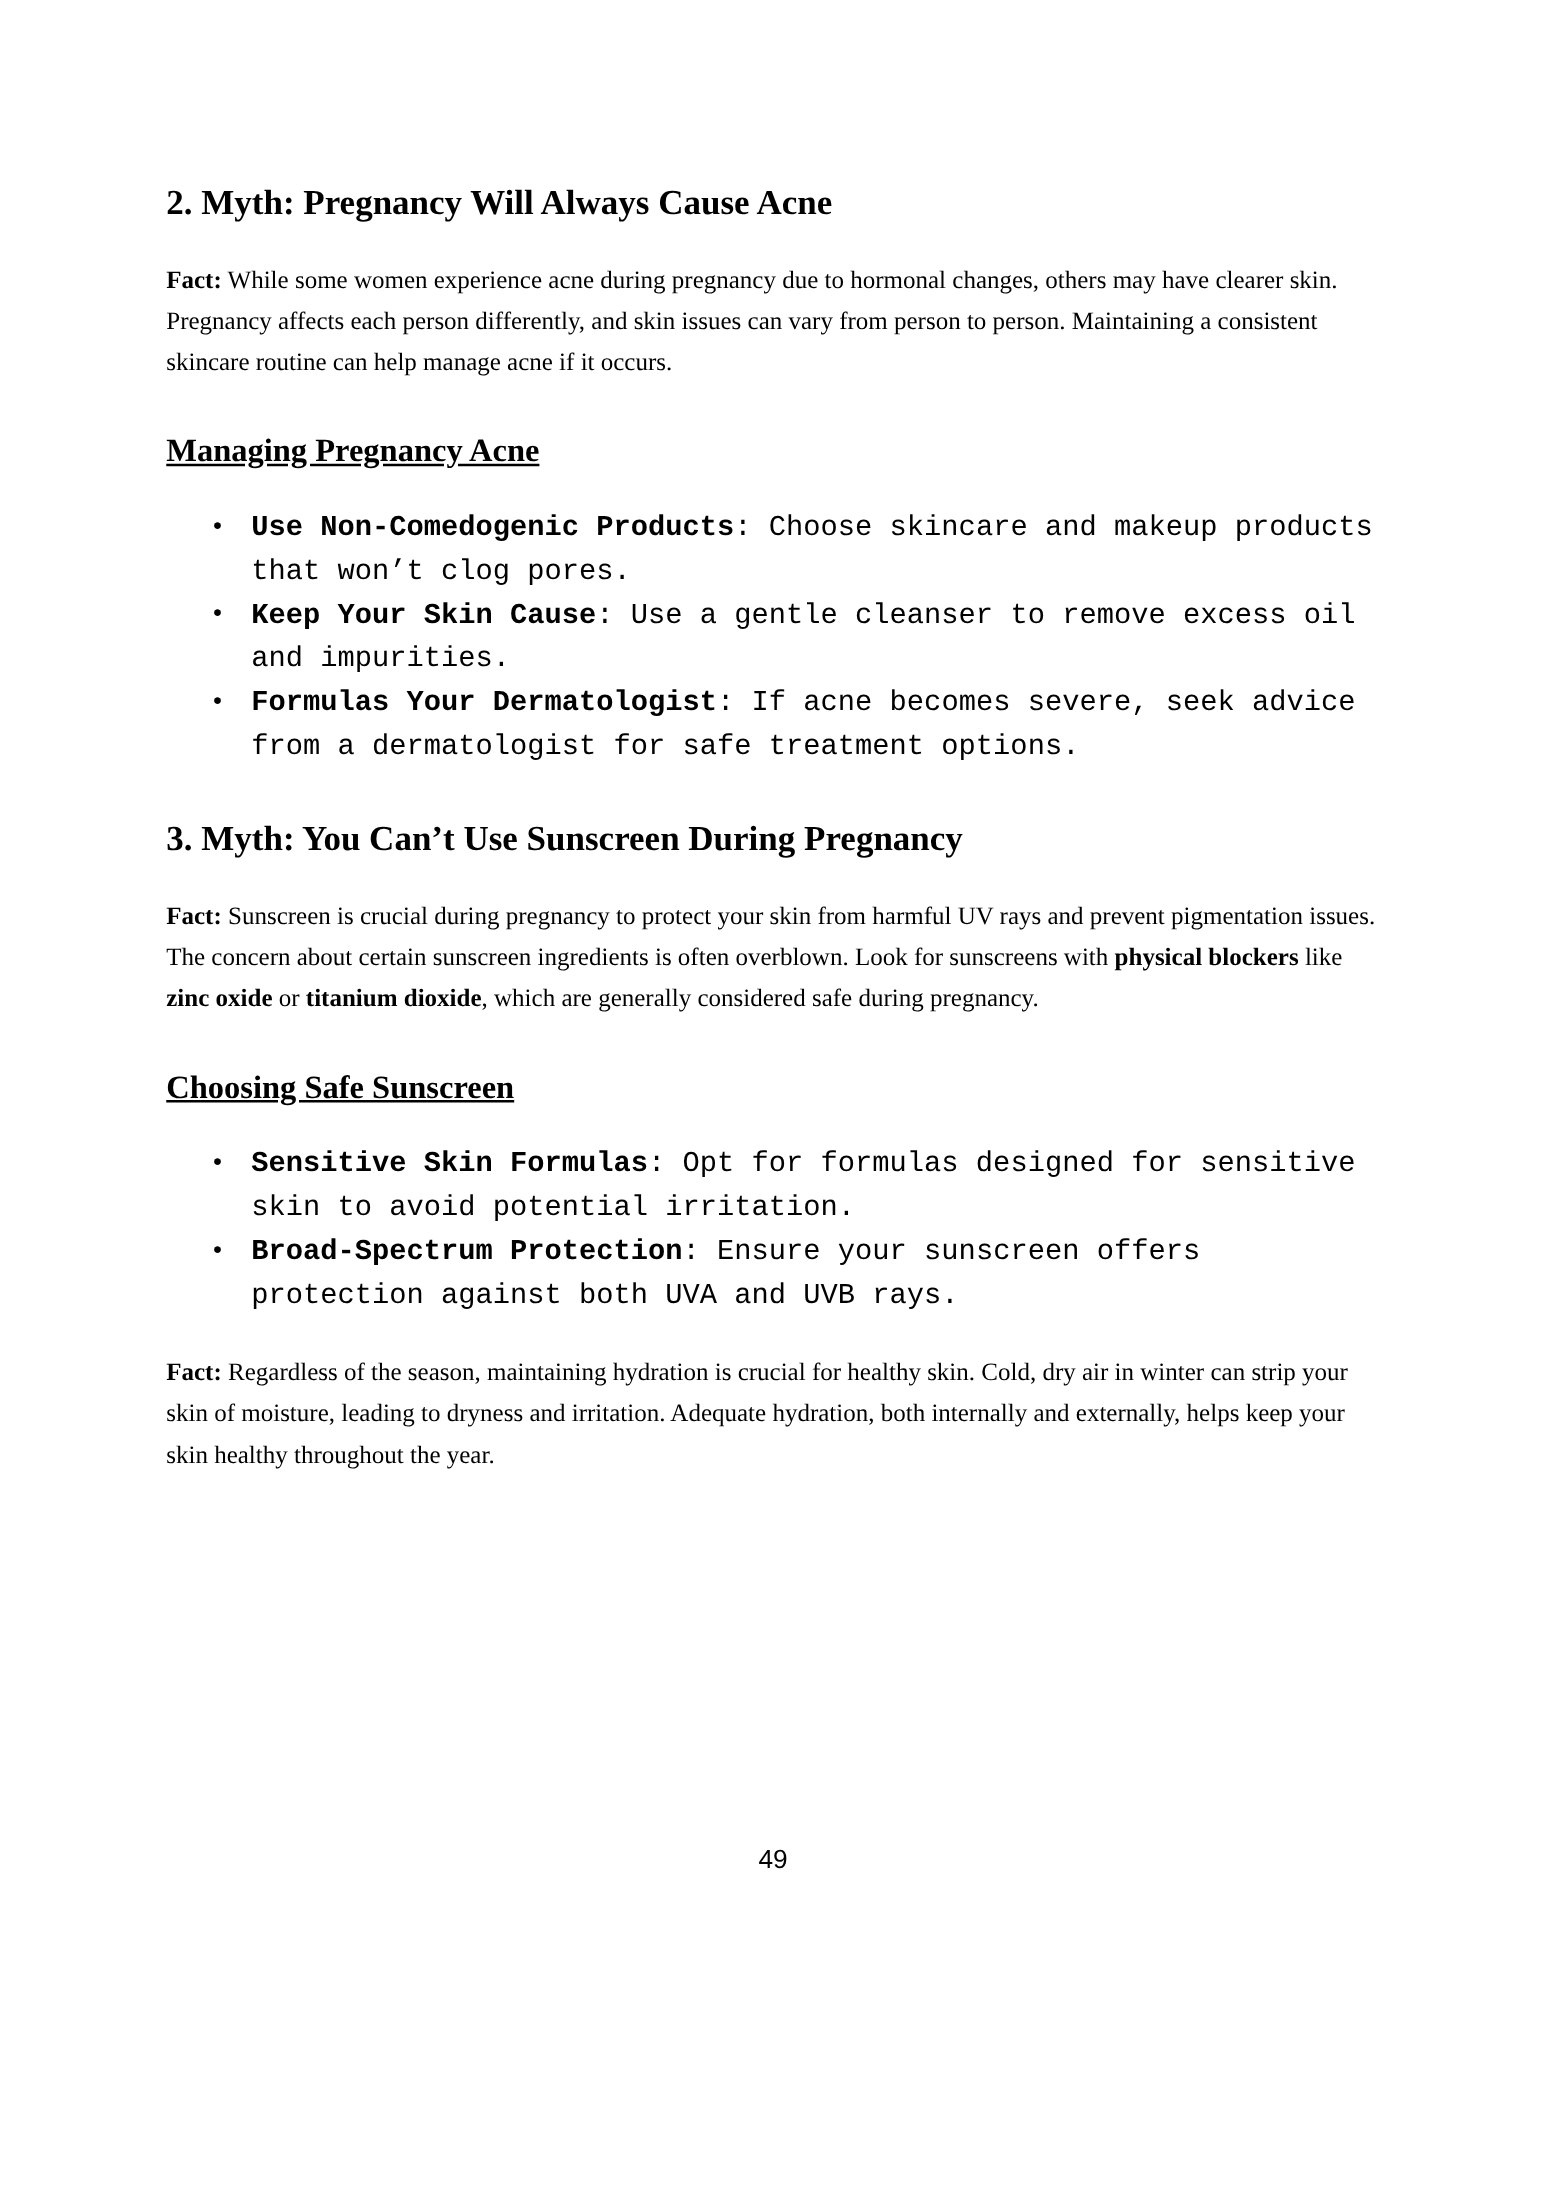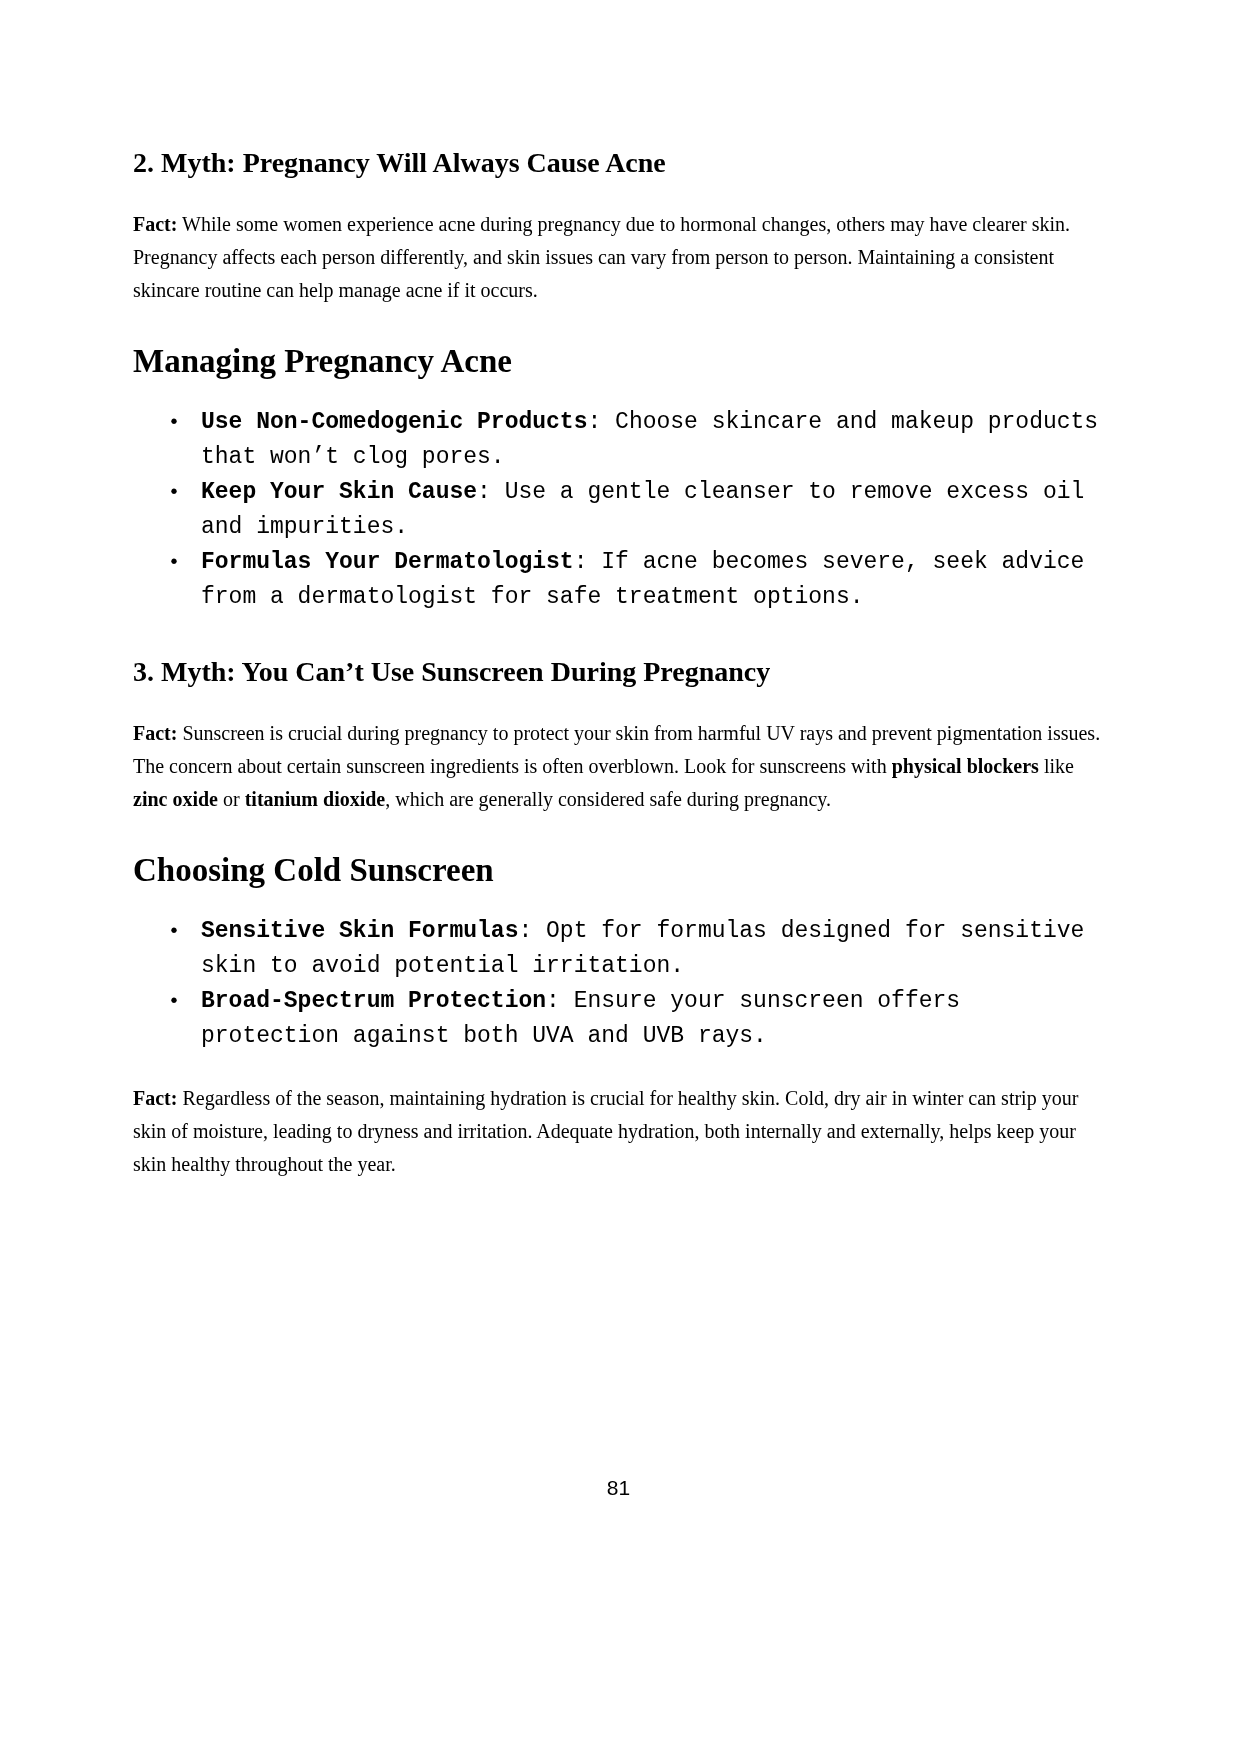--- a/index.html
+++ b/index.html
@@ -24,23 +24,24 @@
     font-size: 28px;
     line-height: 34px;
     margin: 0 0 28px 0;
   }
   .myth-heading.spaced {
     margin-top: 40px;
   }
   .sub-heading {
     font-family: "Liberation Serif", serif;
     font-weight: bold;
-    font-size: 33px;
+    font-size: 26px;
     line-height: 32px;
     margin: 38px 0 28px 0;
+    text-decoration: underline;
   }
   p.serif {
     font-family: "Liberation Serif", serif;
     font-size: 20px;
     line-height: 33px;
     margin: 0 0 28px 0;
   }
   .b {
     font-weight: bold;
   }
@@ -102,31 +103,31 @@
       <span class="bb">Formulas Your Dermatologist</span><span>: If acne becomes severe, seek advice from a dermatologist for safe treatment options.</span>
     </li>
   </ul>
 
   <div class="myth-heading spaced">3. Myth: You Can’t Use Sunscreen During Pregnancy</div>
 
   <p class="serif">
     <span class="b">Fact:</span><span> Sunscreen is crucial during pregnancy to protect your skin from harmful UV rays and prevent pigmentation issues. The concern about certain sunscreen ingredients is often overblown. Look for sunscreens with </span><span class="b">physical blockers</span><span> like </span><span class="b">zinc oxide</span><span> or </span><span class="b">titanium dioxide</span><span>, which are generally considered safe during pregnancy.</span>
   </p>
 
-  <div class="sub-heading">Choosing Cold Sunscreen</div>
+  <div class="sub-heading">Choosing Safe Sunscreen</div>
 
   <ul class="bullets">
     <li>
       <span class="bb">Sensitive Skin Formulas</span><span>: Opt for formulas designed for sensitive skin to avoid potential irritation.</span>
     </li>
     <li>
       <span class="bb">Broad-Spectrum Protection</span><span>: Ensure your sunscreen offers protection against both UVA and UVB rays.</span>
     </li>
   </ul>
 
 
   <p class="serif">
     <span class="b">Fact:</span><span> Regardless of the season, maintaining hydration is crucial for healthy skin. Cold, dry air in winter can strip your skin of moisture, leading to dryness and irritation. Adequate hydration, both internally and externally, helps keep your skin healthy throughout the year.</span>
   </p>
 
-  <div class="page-number">81</div>
+  <div class="page-number">49</div>
 
 </div>
 
 </body></html>

